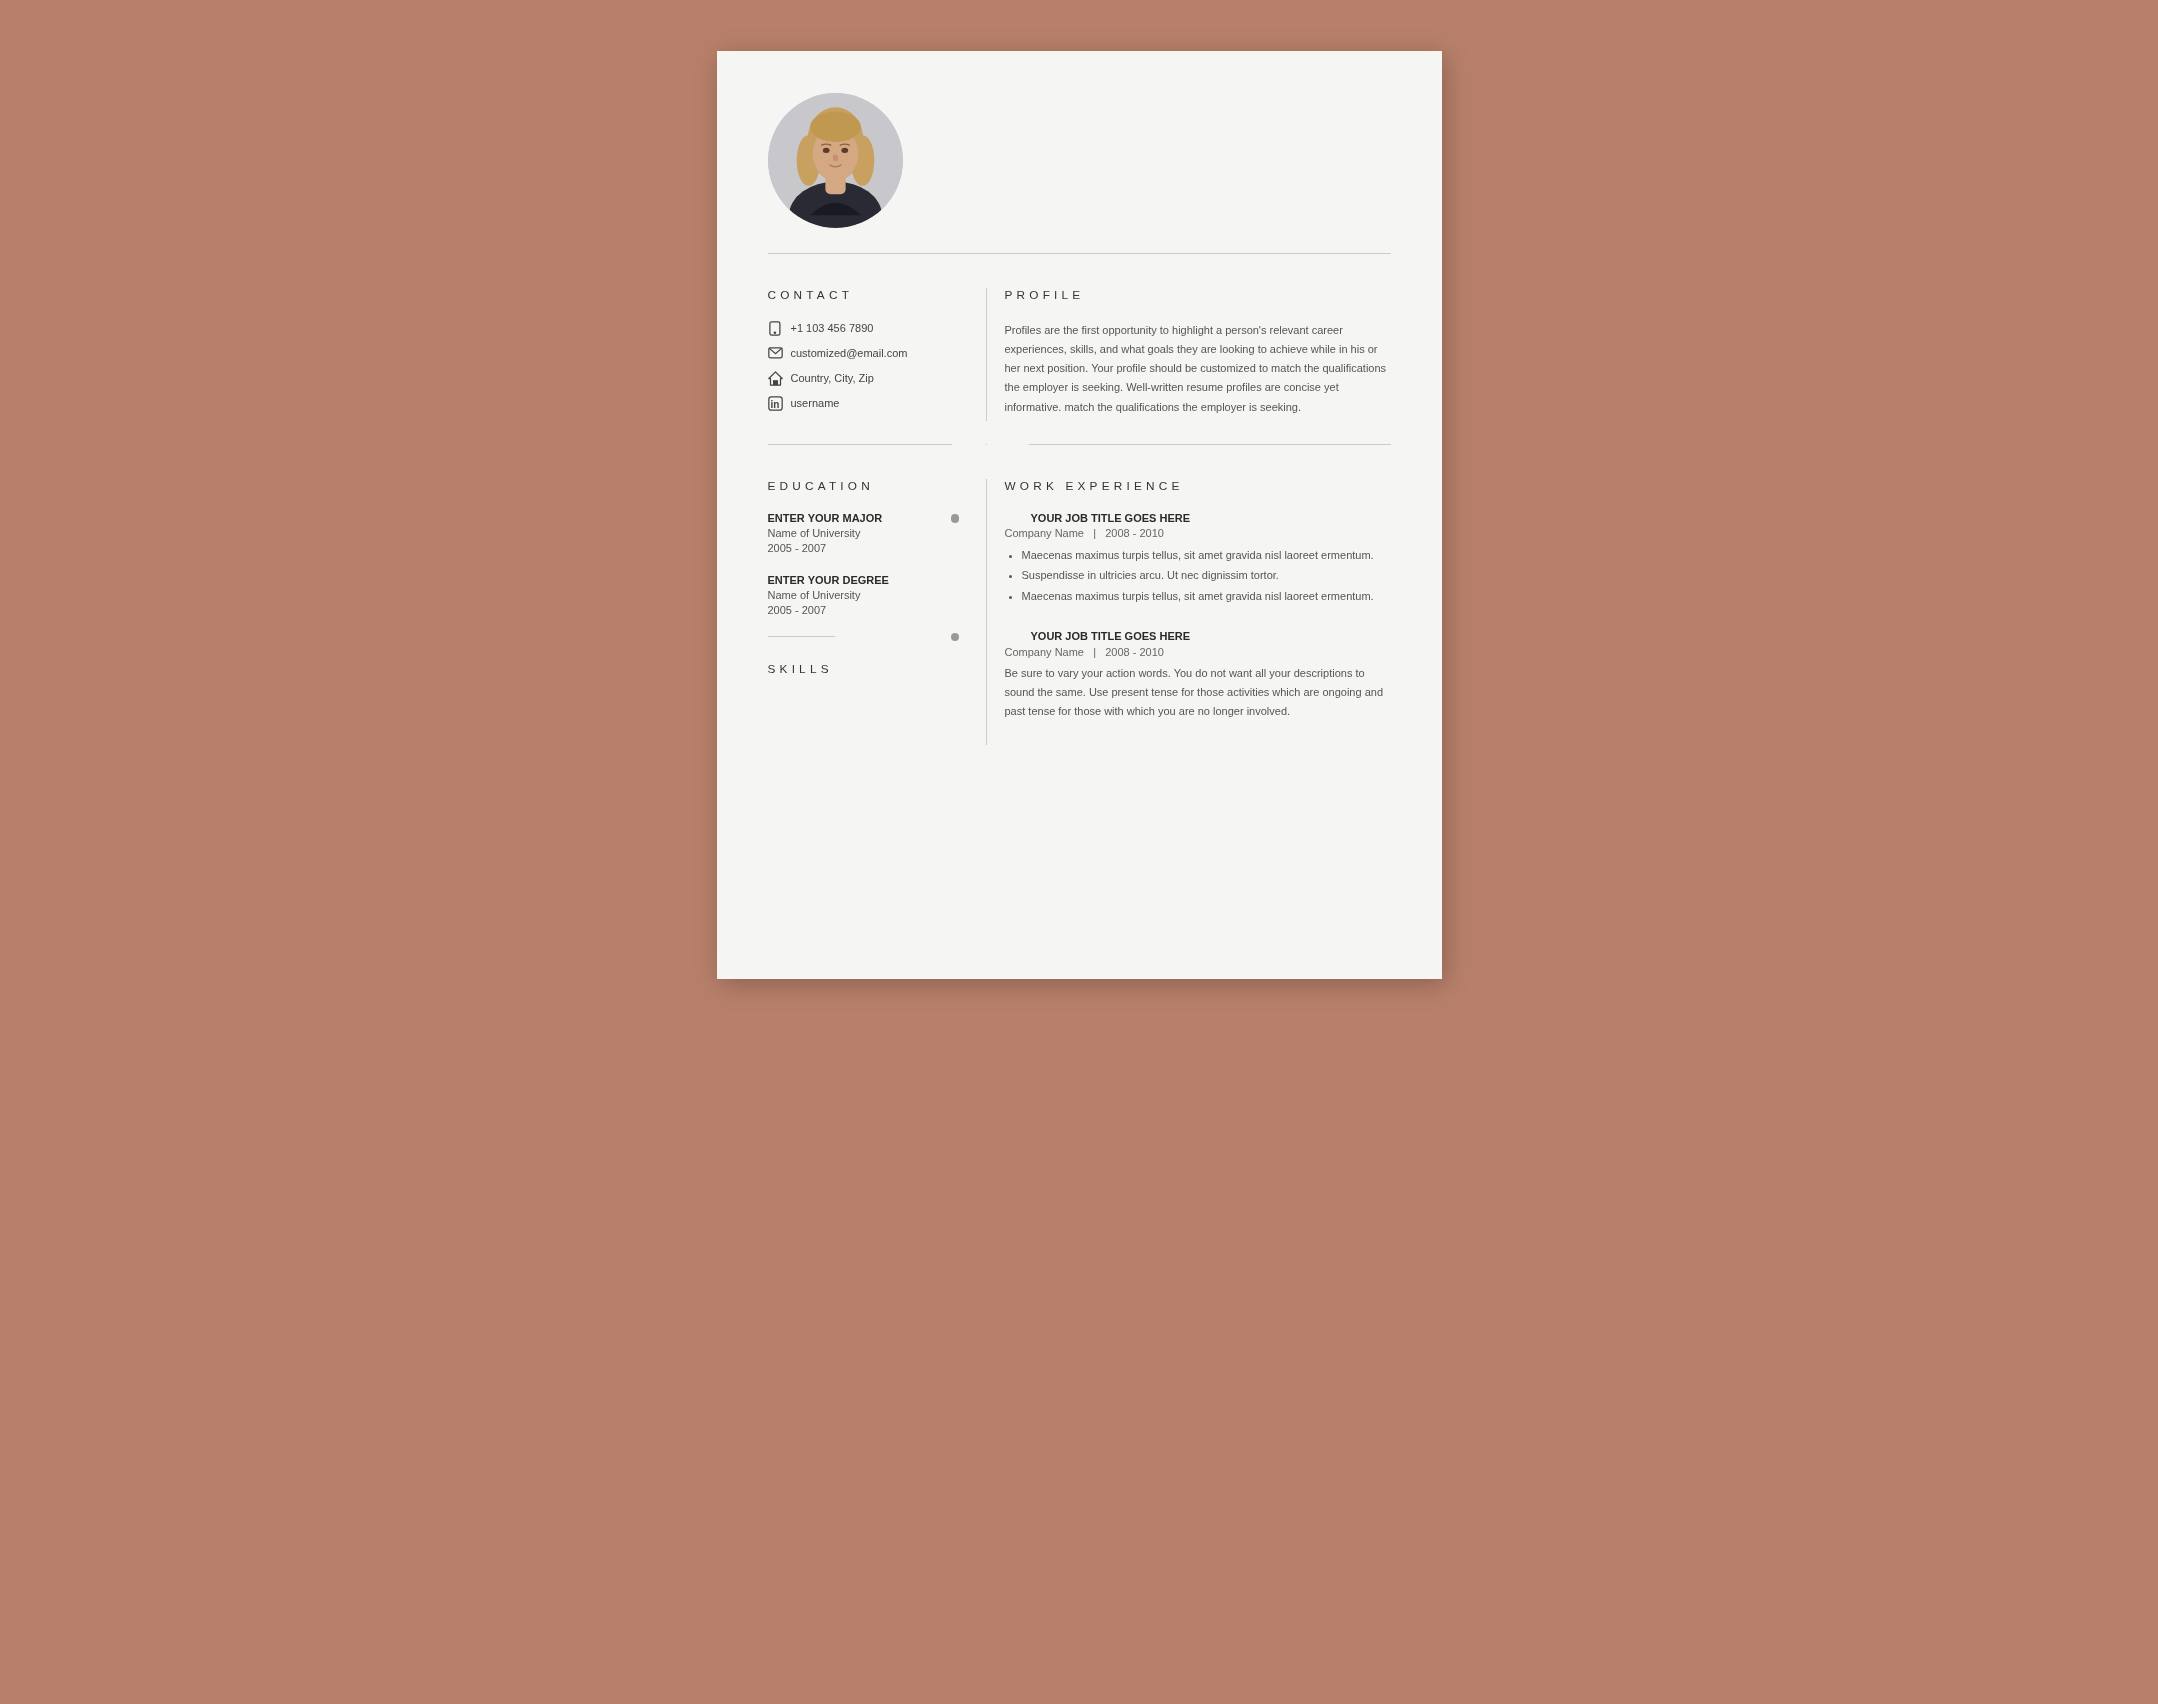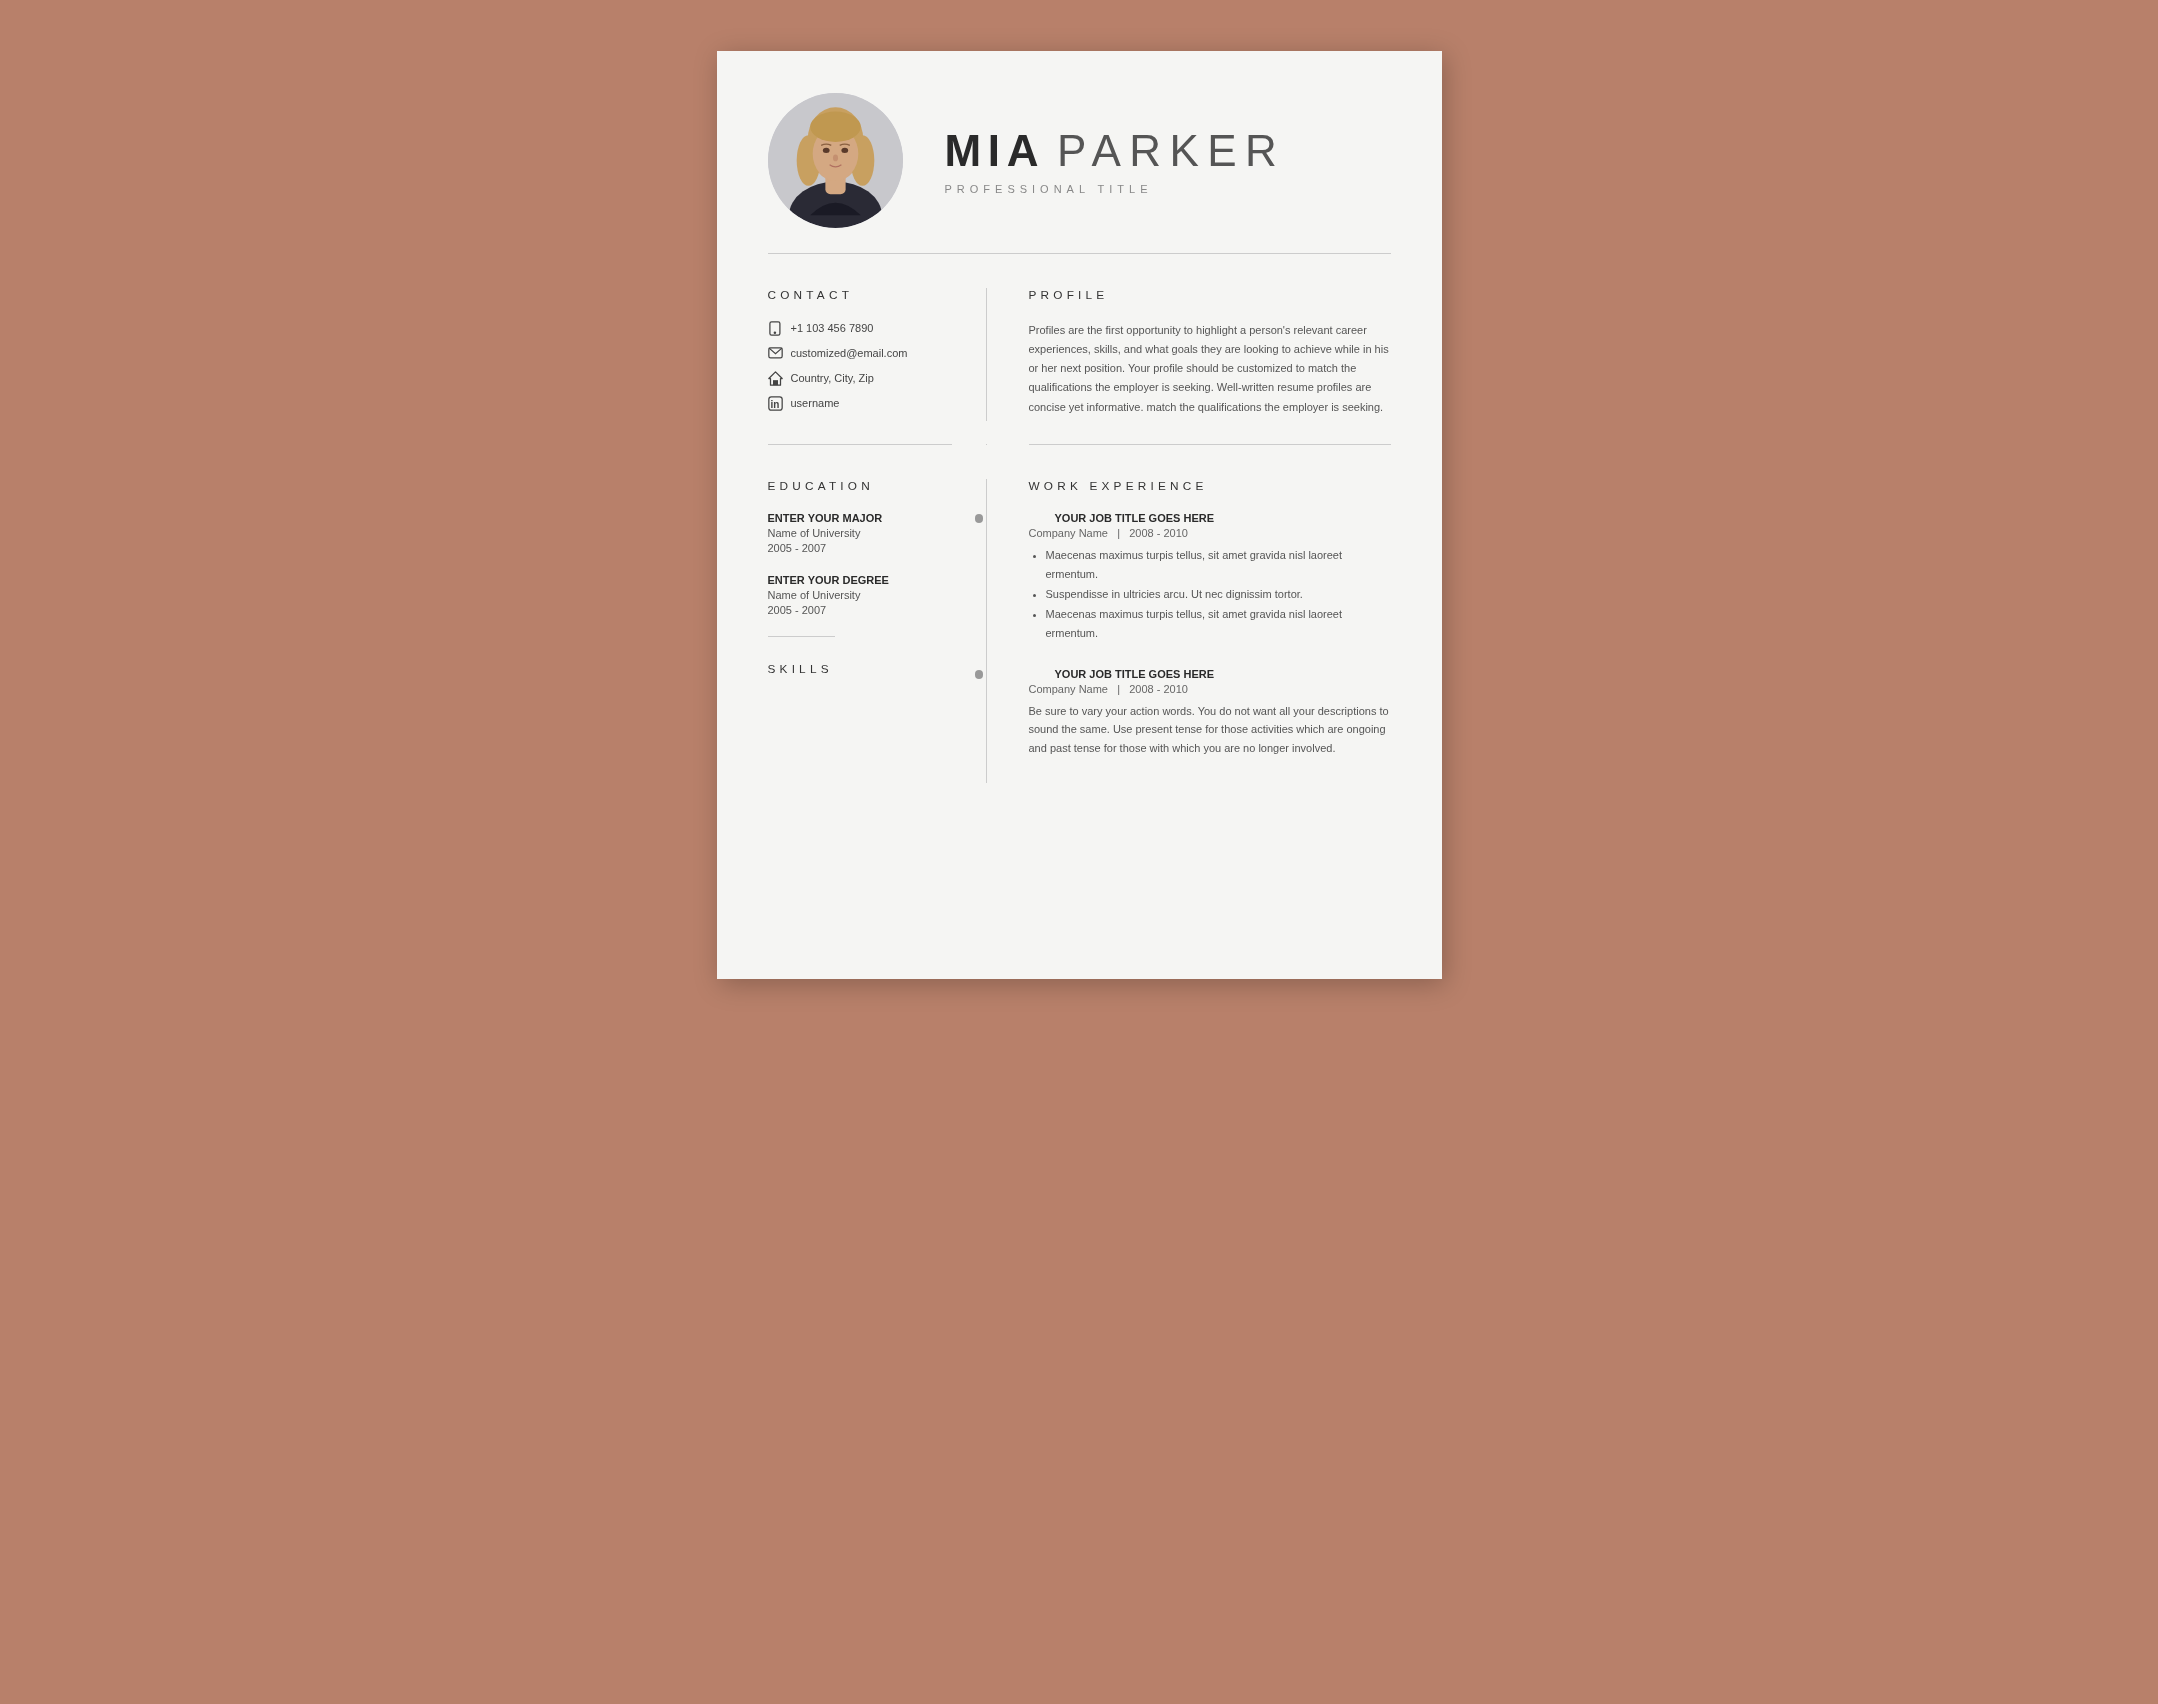--- a/index.html
+++ b/index.html
@@ -193,21 +193,21 @@
 
     .left-col {
       width: 219px;
       flex-shrink: 0;
       padding-right: 34px;
       border-right: 0.8px solid #ccc;
     }
 
     .right-col {
       flex: 1;
-      padding-left: 42px;
+      padding-left: 18px;
     }
 
   </style>
 </head>
 <body>
 
 <div class="resume-page">
 
   <div class="header">
     <div class="avatar-circle">
@@ -241,27 +241,20 @@
         <path d="M63 62 Q69 59 75 62" stroke="#8a6040" stroke-width="1.5" fill="none"></path>
         <path d="M85 62 Q91 59 97 62" stroke="#8a6040" stroke-width="1.5" fill="none"></path>
 
         <ellipse cx="80" cy="77" rx="3" ry="4" fill="#c49070"></ellipse>
 
         <path d="M73 85 Q80 90 87 85" stroke="#b07060" stroke-width="1.5" fill="none"></path>
 
         <path d="M50 145 Q80 115 110 145" fill="#1a1a25" clip-path="url(#circle-clip)"></path>
       </svg>
     </div>
-    <div class="header-text">
-      <div class="name-line">
-        <span class="name-first">MIA</span>
-        <span class="name-last">PARKER</span>
-      </div>
-      <div class="professional-title">PROFESSIONAL TITLE</div>
-    </div>
   </div>
 
   <div class="section-row">
     <div class="left-col">
       <div class="section-title">CONTACT</div>
 
       <div class="contact-item">
         <div class="contact-icon">
           <svg width="11.8" height="15" viewBox="0 0 14 18" xmlns="http://www.w3.org/2000/svg">
             <rect x="1" y="1" width="12" height="16" rx="2" ry="2" fill="none" stroke="#444" stroke-width="1.5"></rect>

